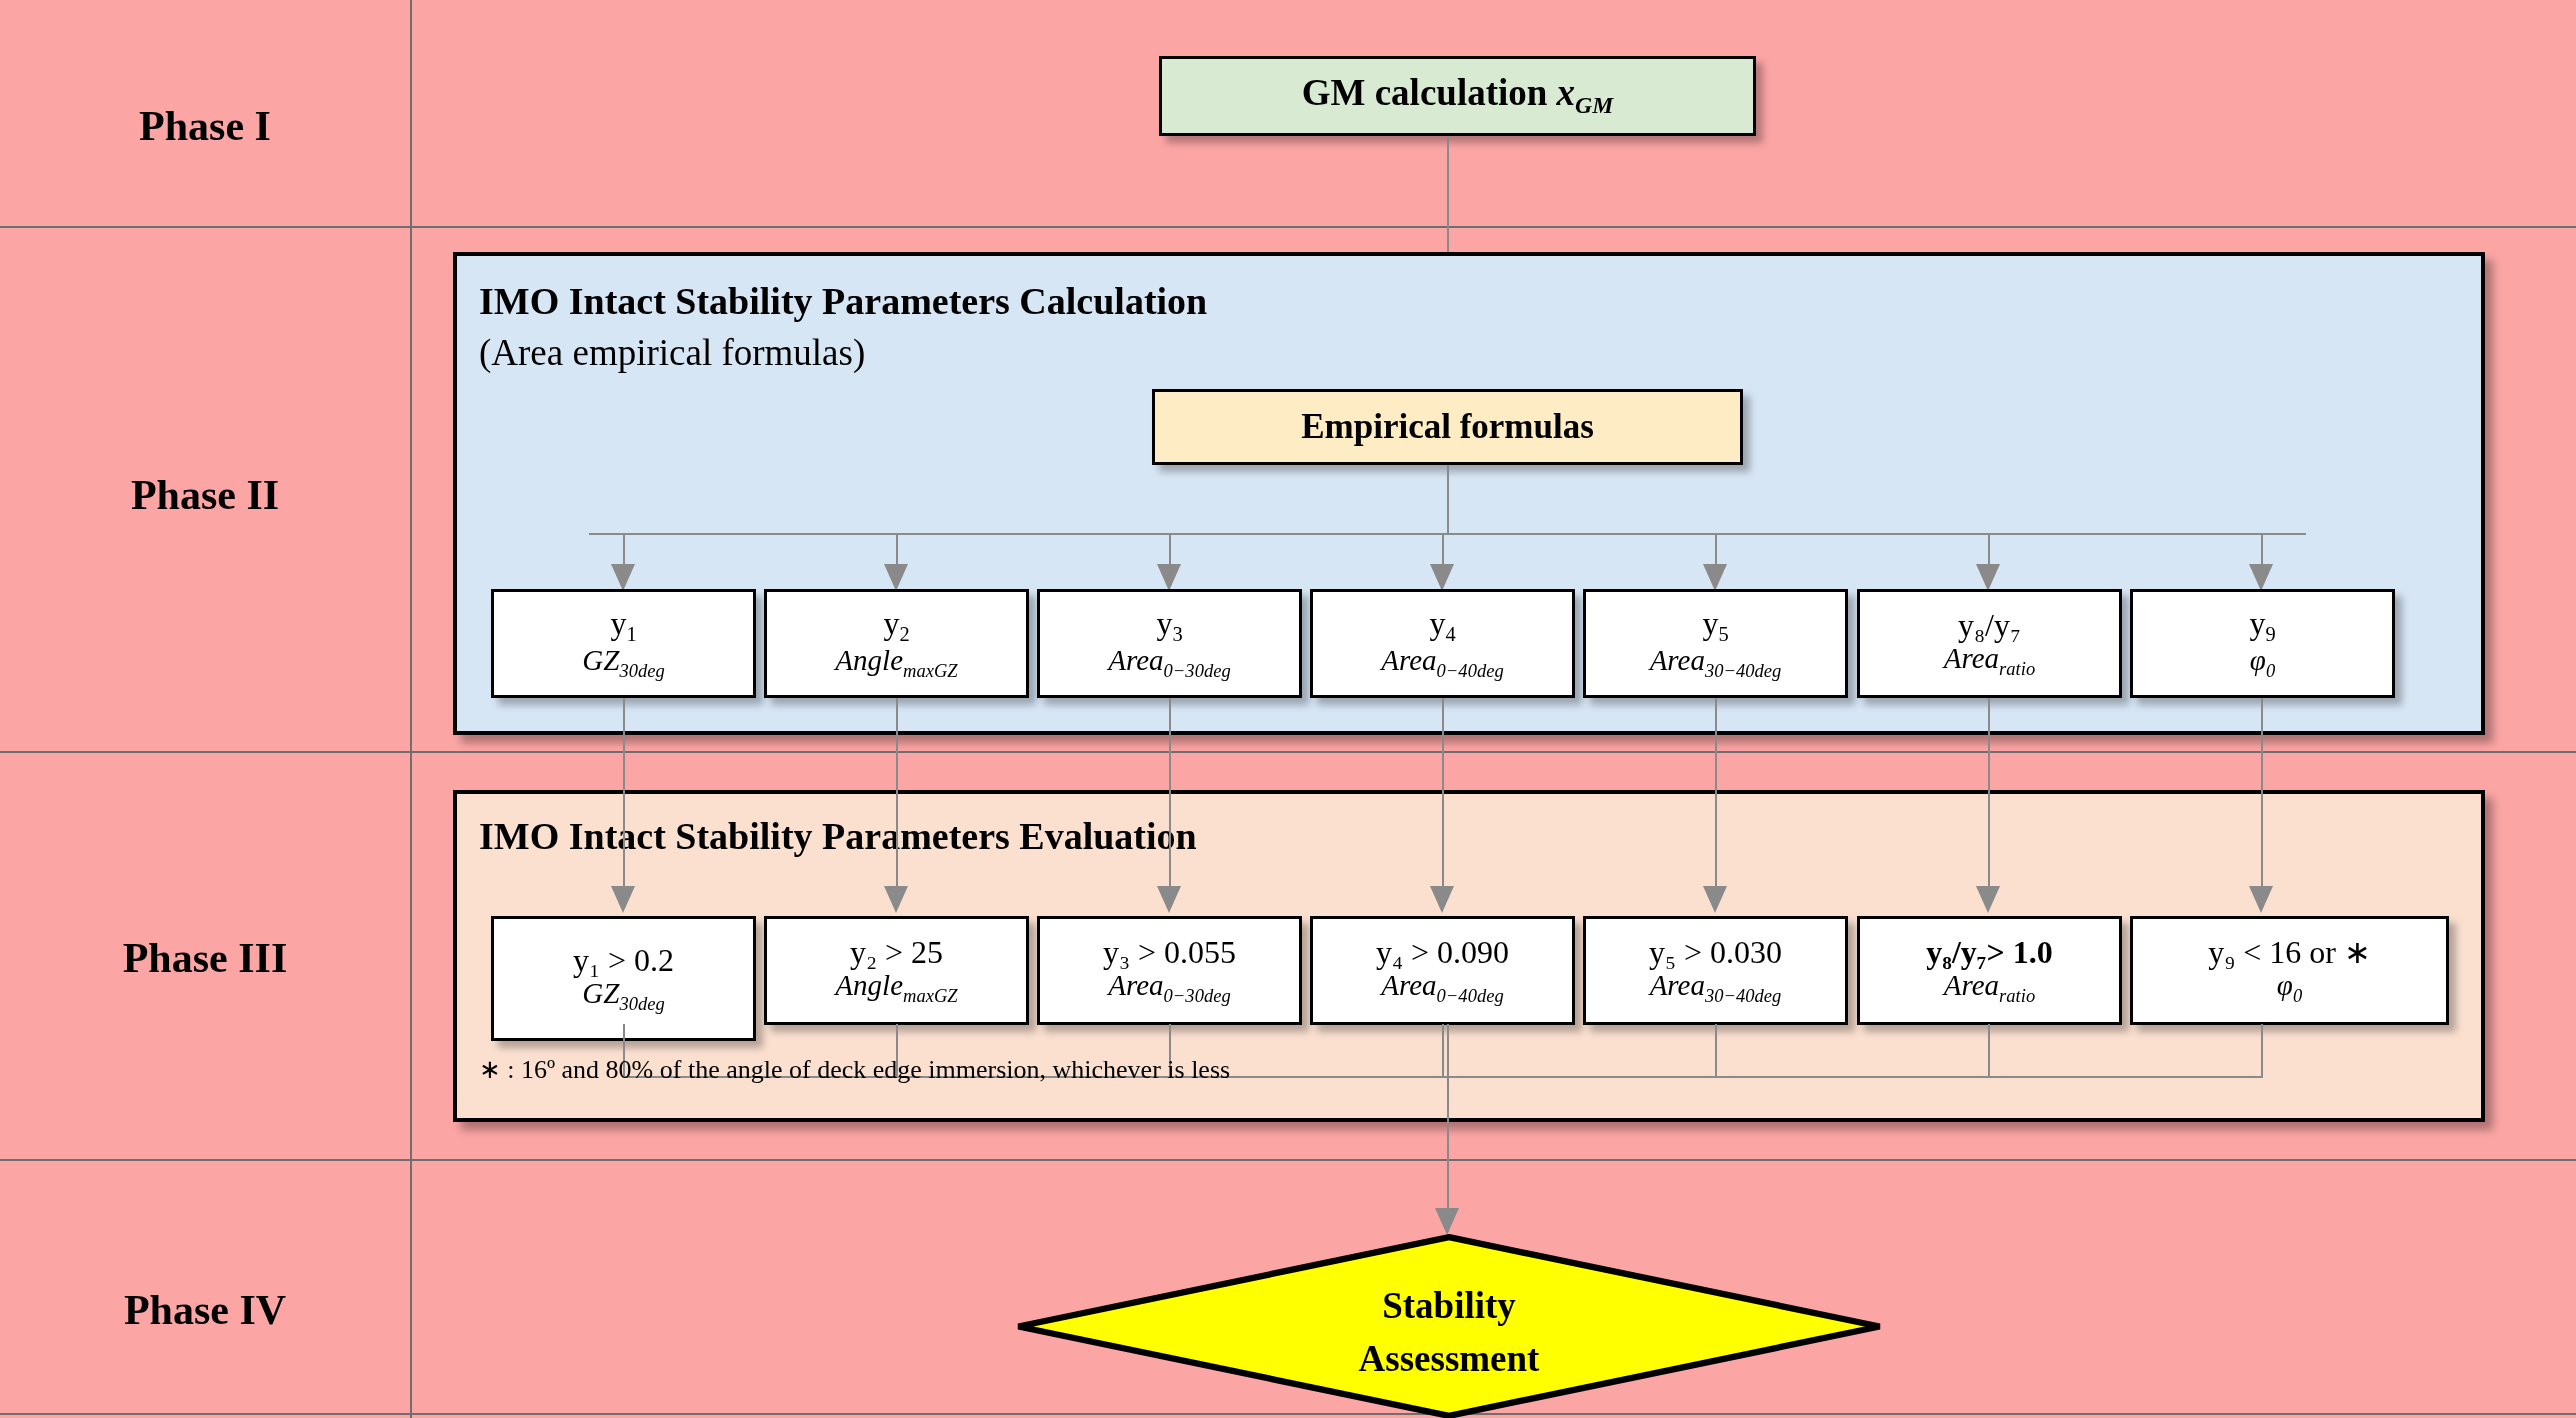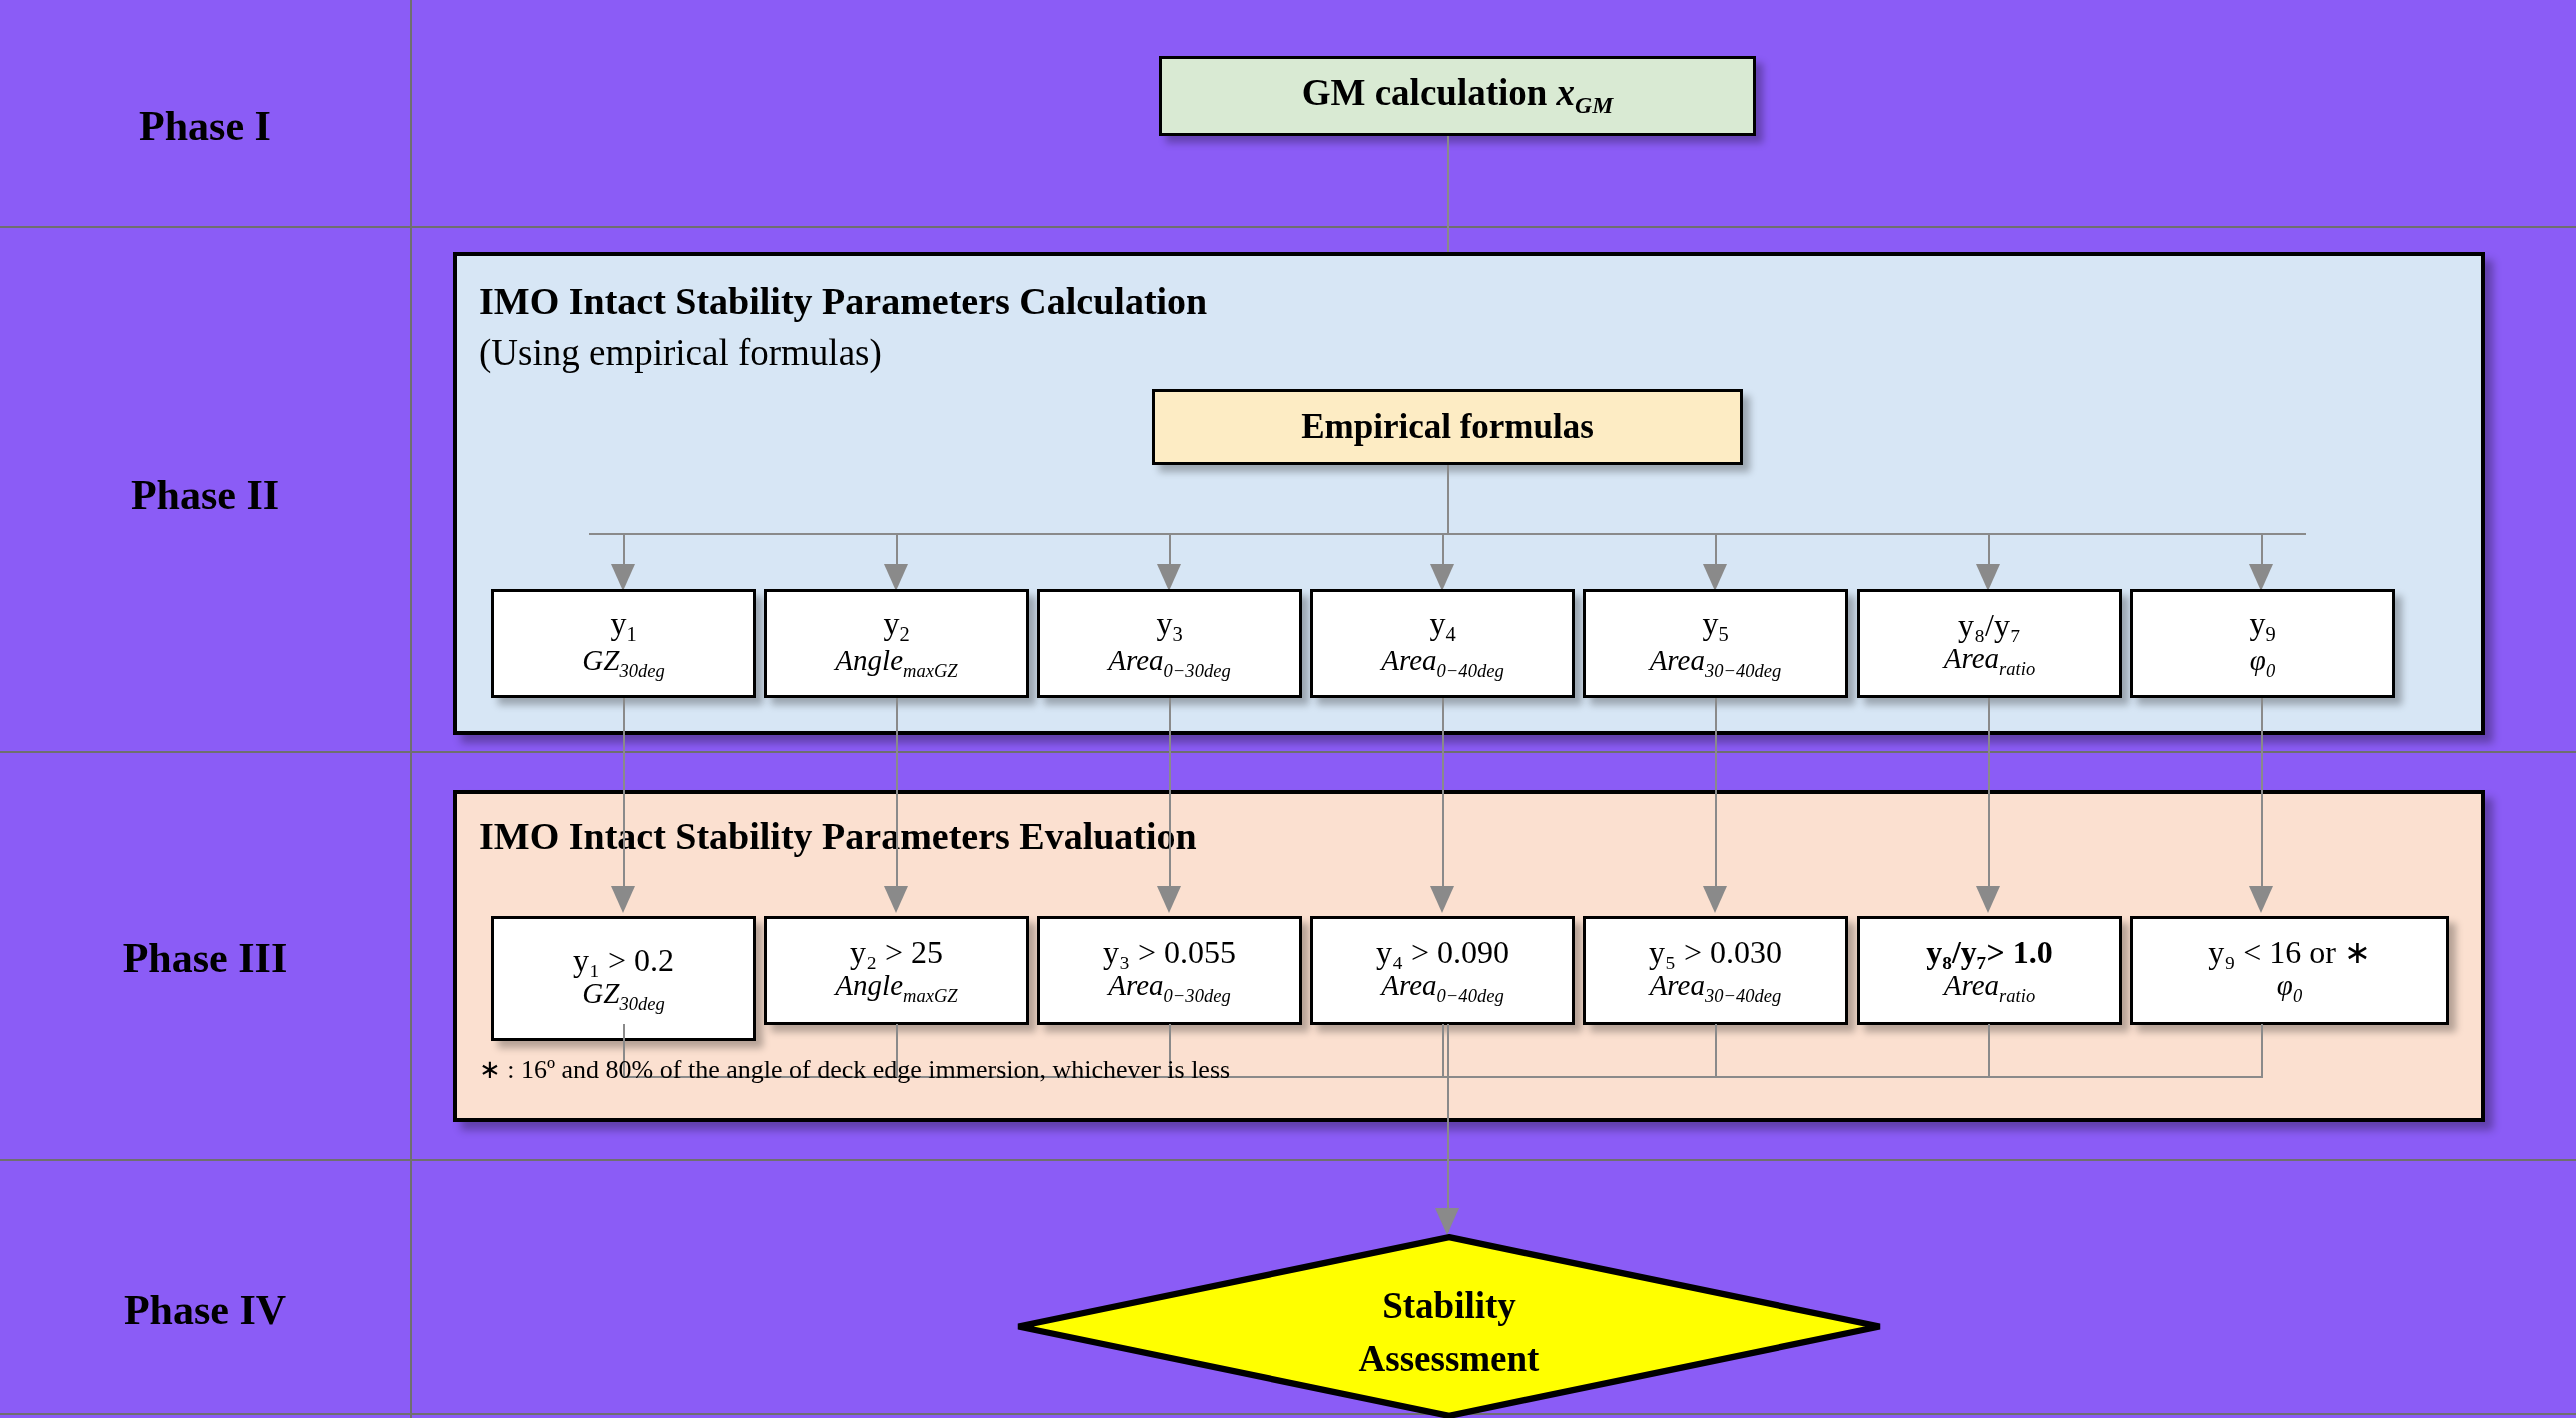--- a/index.html
+++ b/index.html
@@ -1,17 +1,17 @@
 <!DOCTYPE html>
 <html style="font-size:12.8px"><head>
 <meta charset="utf-8">
 <style>
   html,body{margin:0;padding:0;background:#ffffff;}
   body{width:2576px;height:1419px;font-family:"Liberation Serif",serif;}
-  #root{position:relative;width:2576px;height:1419px;overflow:hidden;background:#8b5cf6;}
+  #root{position:relative;width:2576px;height:1419px;overflow:hidden;background:#fca5a5;}
 
   .hrule{position:absolute;left:0;width:2576px;height:2.4px;background:#6f6f6f;}
   .vrule{position:absolute;top:0;width:2.4px;height:1419px;background:#6f6f6f;left:410px;}
 
   .phase-label{position:absolute;left:0;width:410px;text-align:center;
     font-family:"Liberation Serif",serif;font-weight:bold;font-size:42px;color:#000;}
 
   
   .nodebox{position:absolute;box-sizing:border-box;border:3.2px solid #000;background:#fff;
     box-shadow:7.2px 7.2px 7.2px rgba(0,0,0,.28);display:flex;flex-direction:column;
@@ -74,21 +74,21 @@
       <span>GM calculation</span>
       <i><span>x</span><sub>GM</sub></i>
     </div>
   </div>
 
   <div class="conn-v" style="left:1447px;top:136px;height:256px;"></div>
 
   <div class="panel panel-blue" style="left:453px;top:252px;width:2032px;height:483px;"></div>
 
   <div class="panel-title" style="left:479px;top:279px;">IMO Intact Stability Parameters Calculation</div>
-  <div class="panel-sub" style="left:479px;top:331px;">(Using empirical formulas)</div>
+  <div class="panel-sub" style="left:479px;top:331px;">(Area empirical formulas)</div>
 
   <div class="nodebox empbox" style="left:1152px;top:389px;width:591px;height:76px;">
     <div class="l1">Empirical formulas</div>
   </div>
 
   <div class="conn-v" style="left:1447px;top:465px;height:70px;"></div>
   <div class="conn-h" style="left:589px;top:533px;width:1717px;"></div>
 
   <div id="p2-connectors">
       <div class="conn-v" style="left: 623px; top: 533px; height: 34px;"></div>

